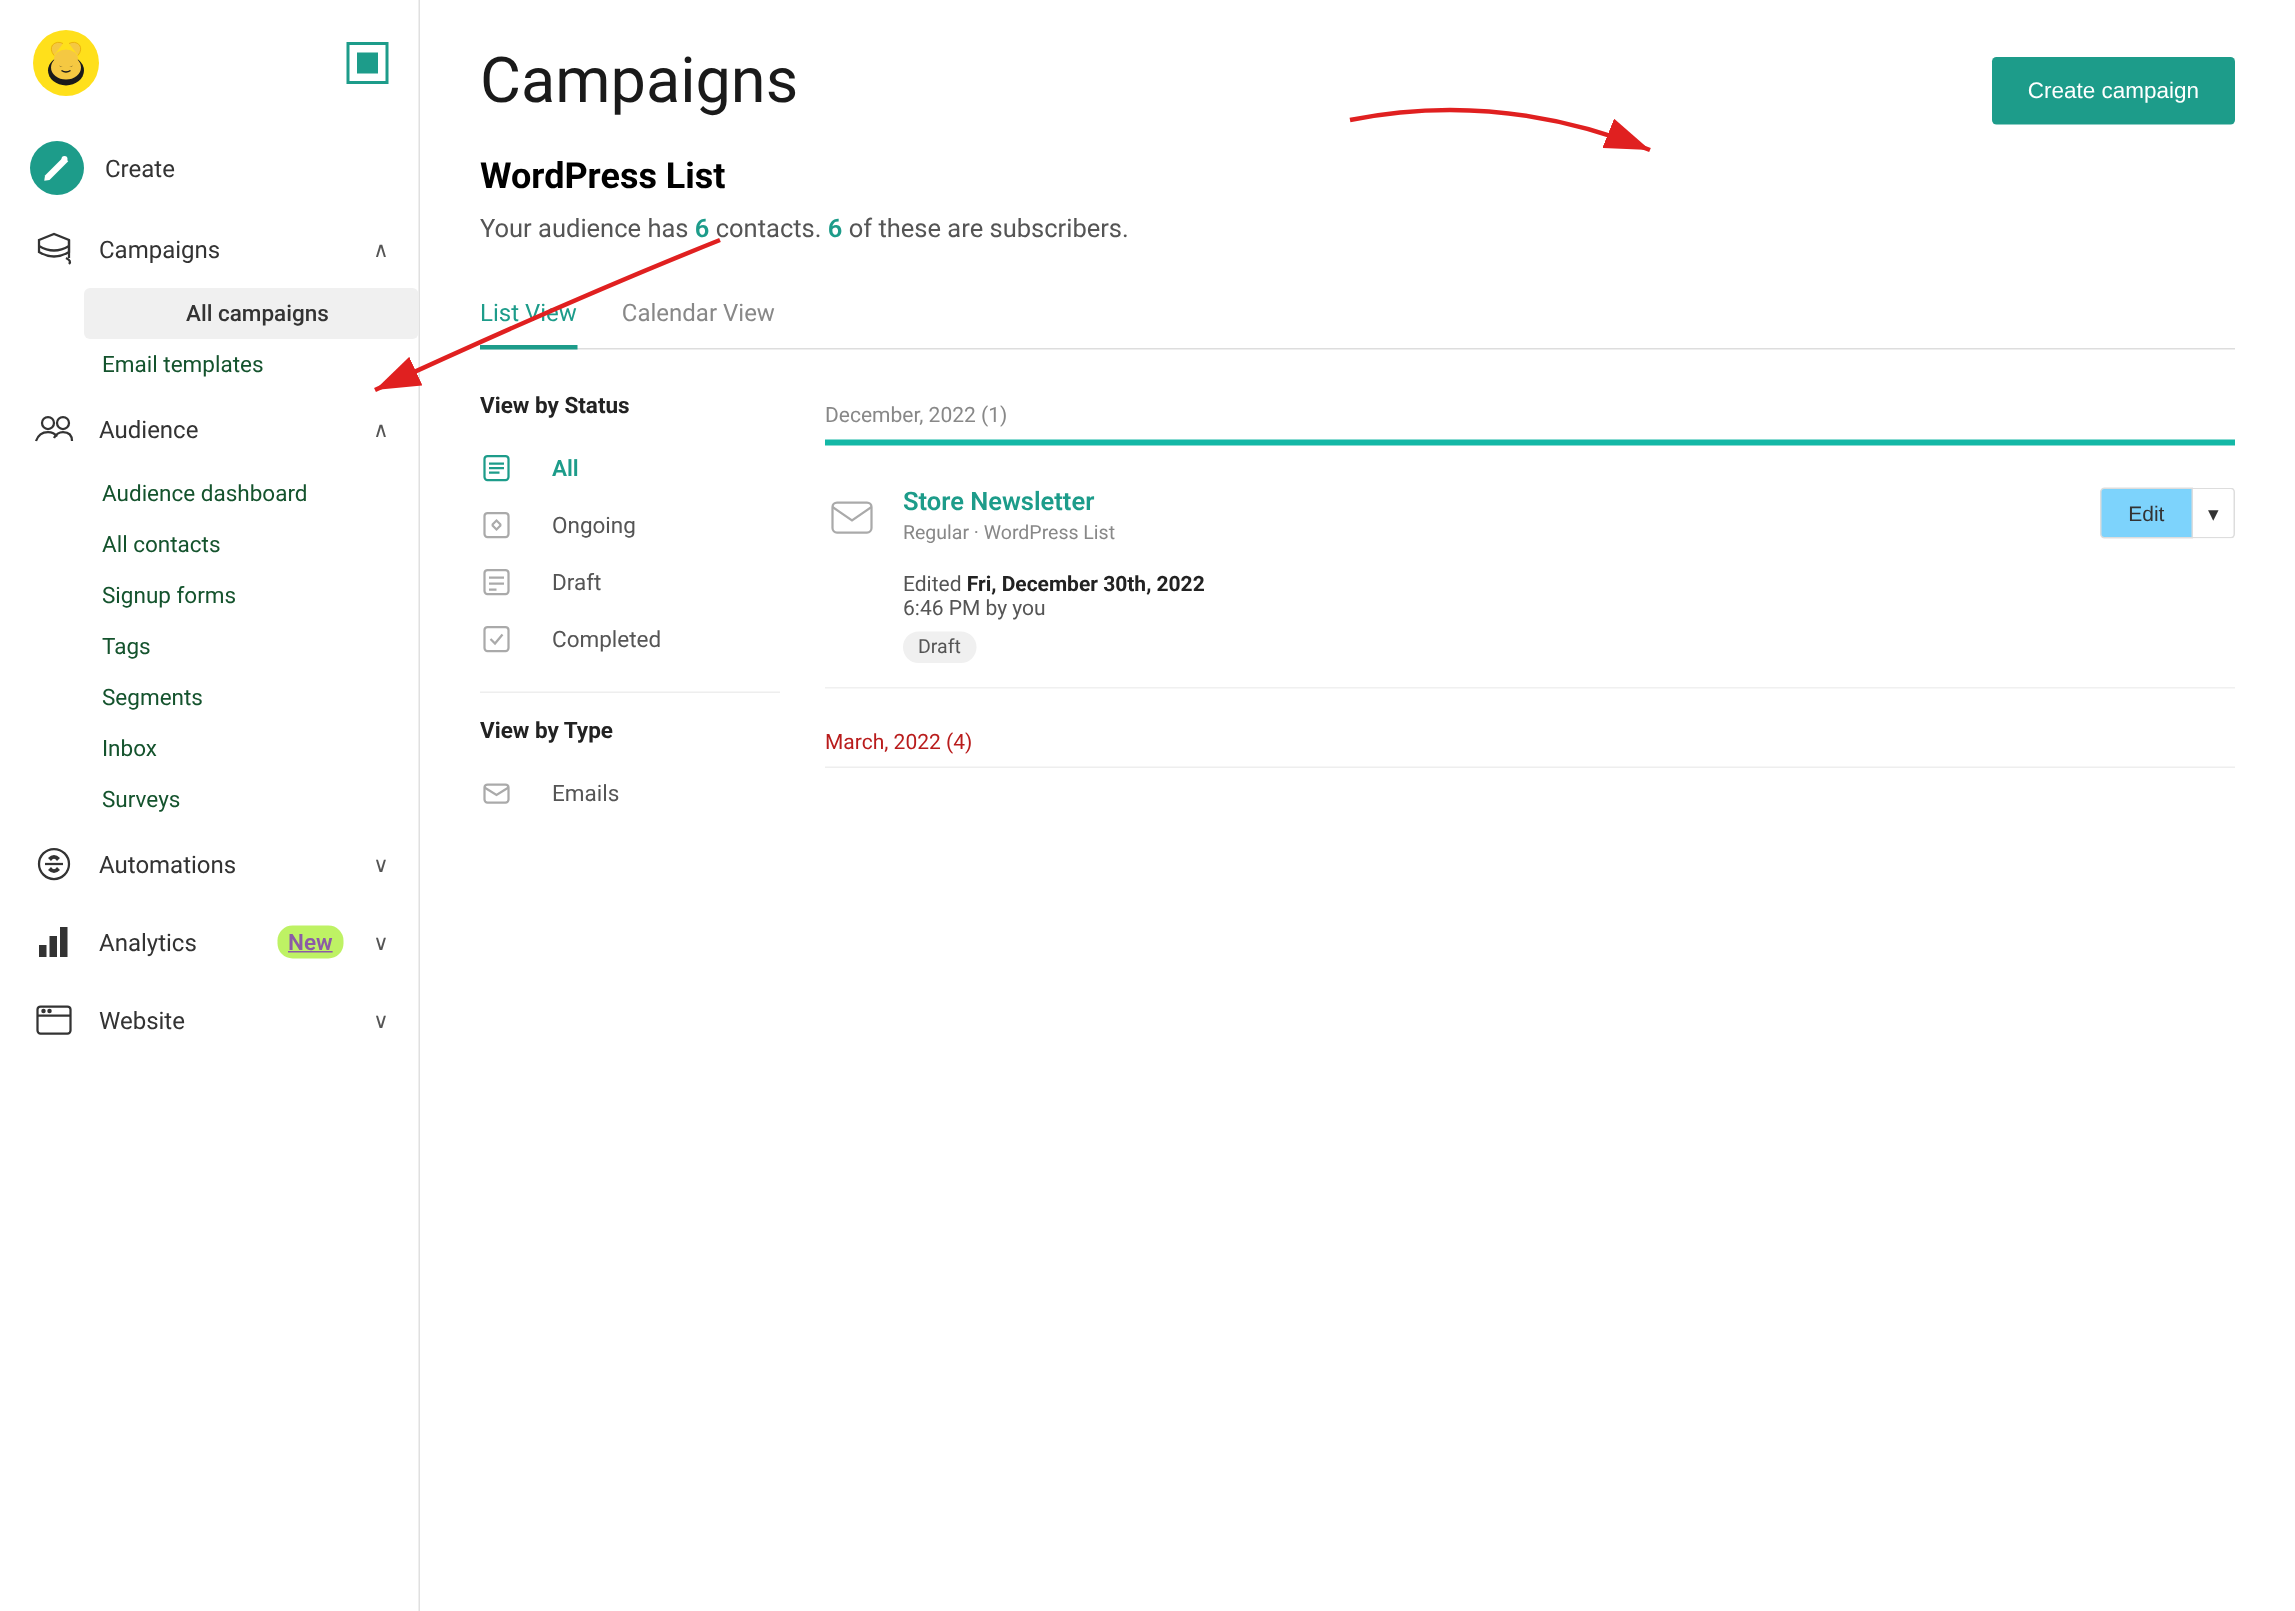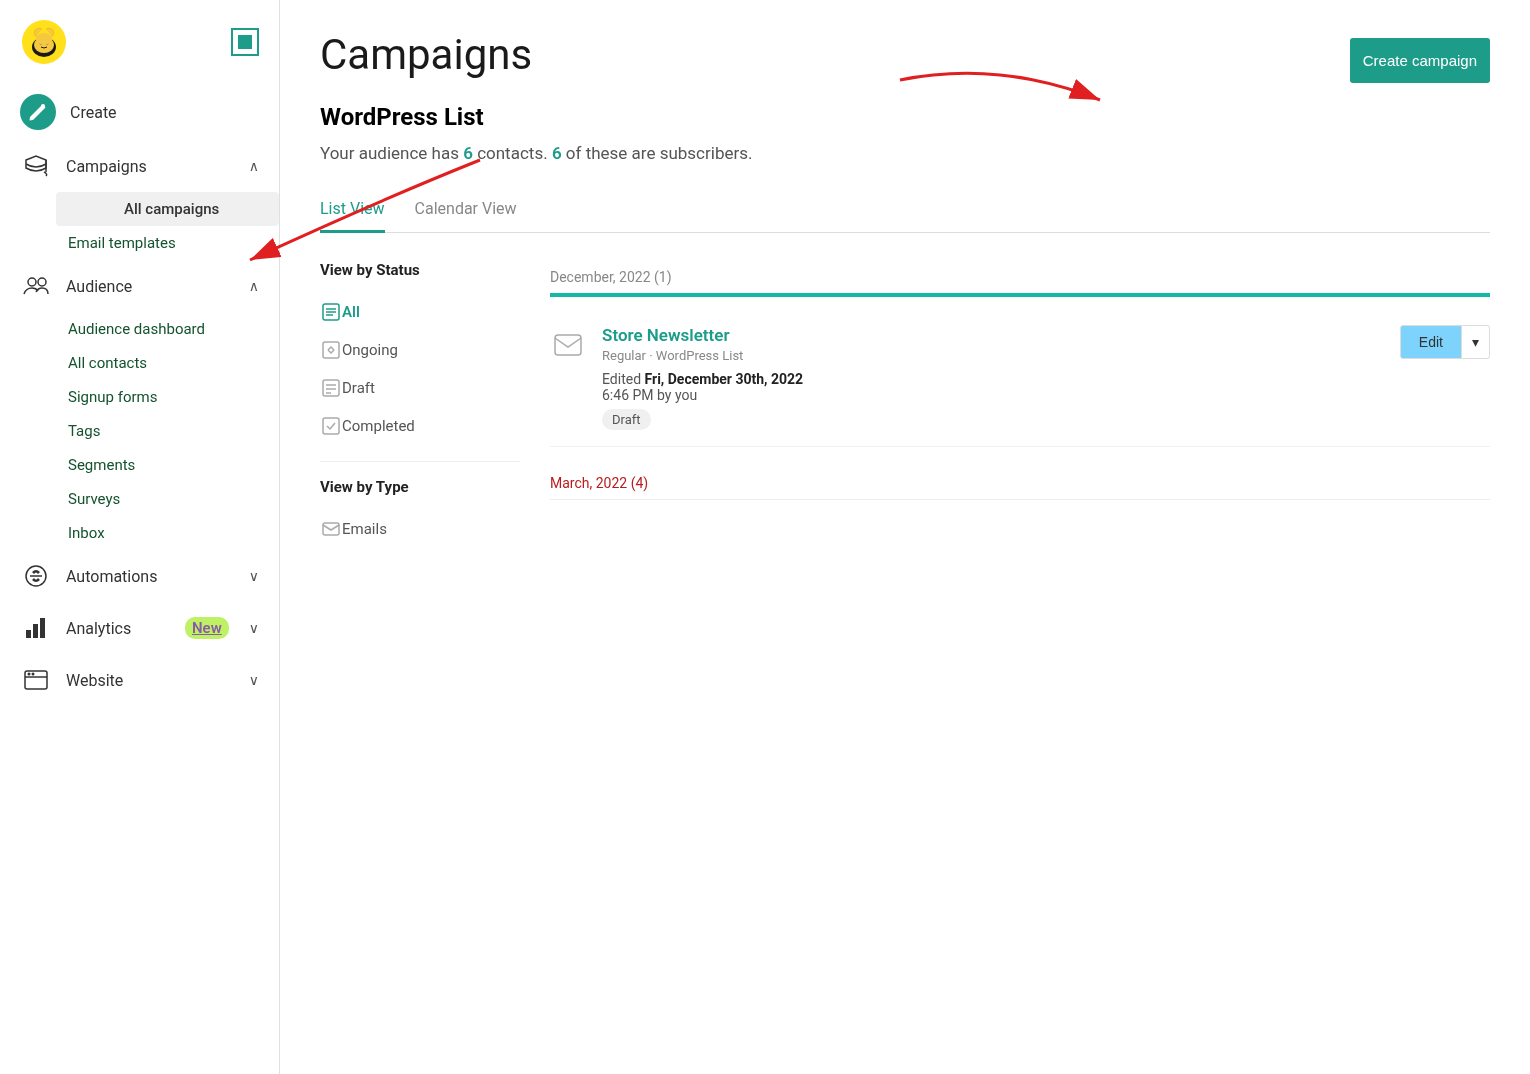--- a/index.html
+++ b/index.html
@@ -133,21 +133,21 @@
     .page-title {
       font-size: 42px;
       font-weight: 400;
       color: #1a1a1a;
     }
 
     .create-campaign-btn {
       background: #1d9c8a;
       color: #fff;
       border: none;
-      padding: 14px 13px;
+      padding: 14px 24px;
       font-size: 15px;
       font-weight: 500;
       cursor: pointer;
       border-radius: 3px;
       white-space: nowrap;
       margin-top: 8px;
     }
 
     .audience-info {
       font-size: 17px;
@@ -194,21 +194,21 @@
     .filter-section-title {
       font-size: 15px;
       font-weight: 700;
       color: #222;
       margin-bottom: 14px;
     }
 
     .filter-item {
       display: flex;
       align-items: center;
-      gap: 0;
+      gap: 26px;
       padding: 8px 0;
       font-size: 15px;
       color: #555;
       cursor: pointer;
     }
 
     .filter-item.active {
       color: #1d9c8a;
       font-weight: 600;
     }
@@ -271,21 +271,21 @@
     .campaign-name {
       font-size: 17px;
       color: #1d9c8a;
       font-weight: 600;
       margin-bottom: 3px;
     }
 
     .campaign-meta {
       font-size: 13px;
       color: #888;
-      margin-bottom: 8px;
+      margin-bottom: 19px;
     }
 
     .campaign-date {
       font-size: 14px;
       color: #555;
       margin-bottom: 6px;
     }
 
     .campaign-date strong {
       color: #222;
@@ -422,22 +422,22 @@
       <span class="nav-label">Audience</span>
       <span class="chevron">∧</span>
     </div>
 
     <div class="sub-nav">
       <div class="sub-nav-item">Audience dashboard</div>
       <div class="sub-nav-item">All contacts</div>
       <div class="sub-nav-item">Signup forms</div>
       <div class="sub-nav-item">Tags</div>
       <div class="sub-nav-item">Segments</div>
+      <div class="sub-nav-item">Inbox</div>
       <div class="sub-nav-item">Surveys</div>
-      <div class="sub-nav-item">Inbox</div>
     </div>
 
     <div class="nav-item">
       <div class="nav-icon">
         <svg width="28" height="28" viewBox="0 0 28 28" fill="none">
           <circle cx="14" cy="14" r="10" stroke="#333" stroke-width="1.5" fill="none"></circle>
           <path d="M10 10 Q14 6 18 10 L16 12 Q14 9 12 12 Z" fill="#333"></path>
           <path d="M10 18 Q14 22 18 18 L16 16 Q14 19 12 16 Z" fill="#333"></path>
           <line x1="8" y1="14" x2="20" y2="14" stroke="#333" stroke-width="1.5"></line>
         </svg>

